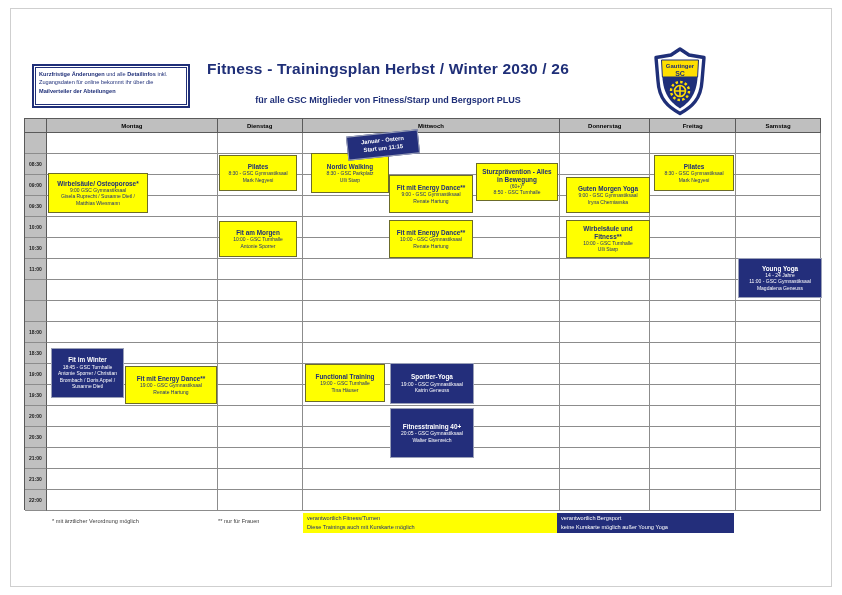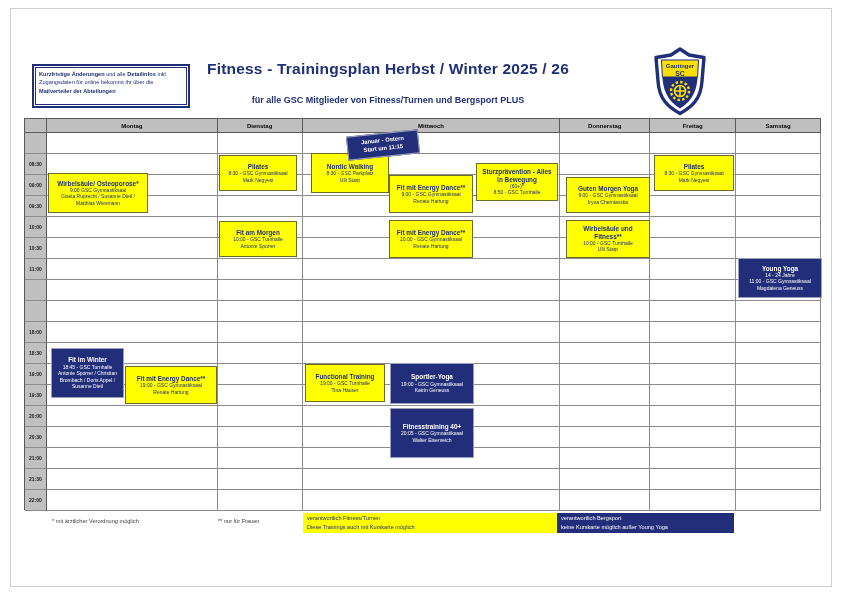--- a/index.html
+++ b/index.html
@@ -55,22 +55,22 @@
 </head>
 <body>
 
 <div class="page">
   <div class="sheet-border"></div>
 
   <div class="info-box">
     <span class="b">Kurzfristige Änderungen</span><span> und alle </span><span class="b">Detailinfos</span><span> inkl. Zugangsdaten für online bekommt ihr über die </span><span class="b">Mailverteiler der Abteilungen</span>
   </div>
 
-  <div class="page-title">Fitness - Trainingsplan Herbst / Winter 2025 / 26</div>
-  <div class="page-subtitle">für alle GSC Mitglieder von Fitness/Turnen und Bergsport PLUS</div>
+  <div class="page-title">Fitness - Trainingsplan Herbst / Winter 2030 / 26</div>
+  <div class="page-subtitle">für alle GSC Mitglieder von Fitness/Starp und Bergsport PLUS</div>
 
   <div class="logo">
     <svg viewBox="0 0 62 70" width="62" height="70">
       <path d="M31,3 L40,9 L55,11.5 L53,35 C52,53 43,61 31,67.5 C19,61 10,53 9,35 L7,11.5 L22,9 Z" fill="#ffffff" stroke="#1f2f78" stroke-width="3.4" stroke-linejoin="round"></path>
       <polygon points="12.5,14 49.5,14 48.6,31 13.4,31" fill="#ffdf00" stroke="#1f2f78" stroke-width="1"></polygon>
       <path d="M13.4,31 L48.6,31 C47.5,49 40,56.5 31,62.5 C22,56.5 14.5,49 13.4,31 Z" fill="#1f2f78"></path>
       <text x="31" y="21.5" font-size="6" font-weight="bold" fill="#1f2f78" text-anchor="middle">Gautinger</text>
       <text x="31" y="29.5" font-size="7" font-weight="bold" fill="#1f2f78" text-anchor="middle">SC</text>
       <circle cx="31" cy="45" r="9" fill="none" stroke="#ffdf00" stroke-width="2.4" stroke-dasharray="2.5,2.2"></circle>
       <circle cx="31" cy="45" r="5.5" fill="none" stroke="#ffdf00" stroke-width="1.6"></circle>

